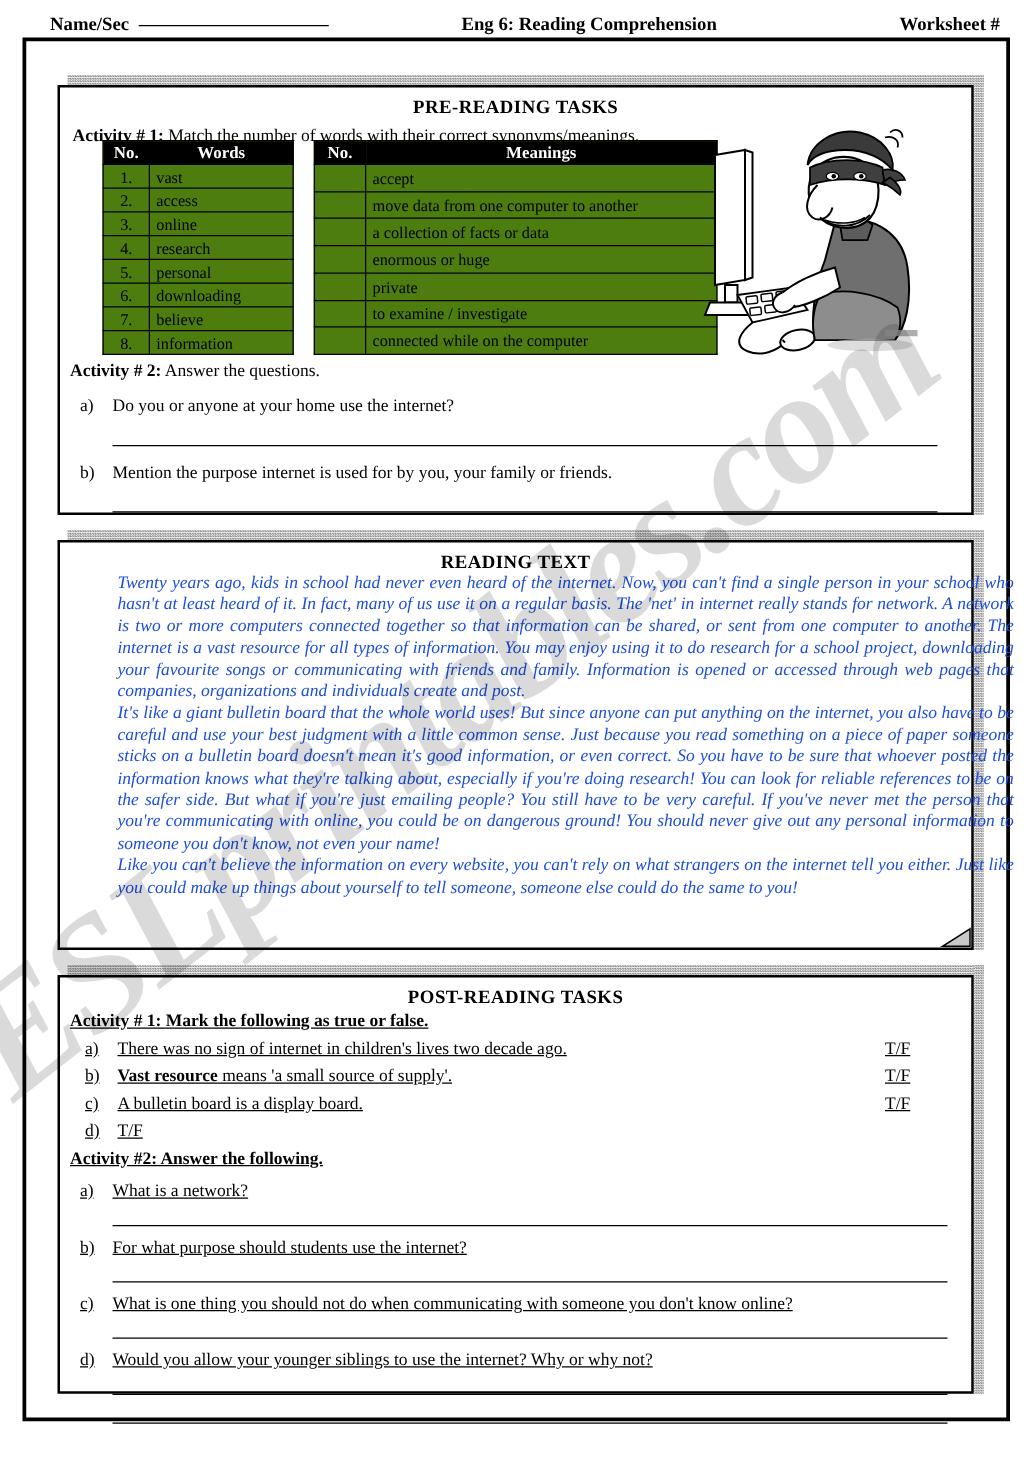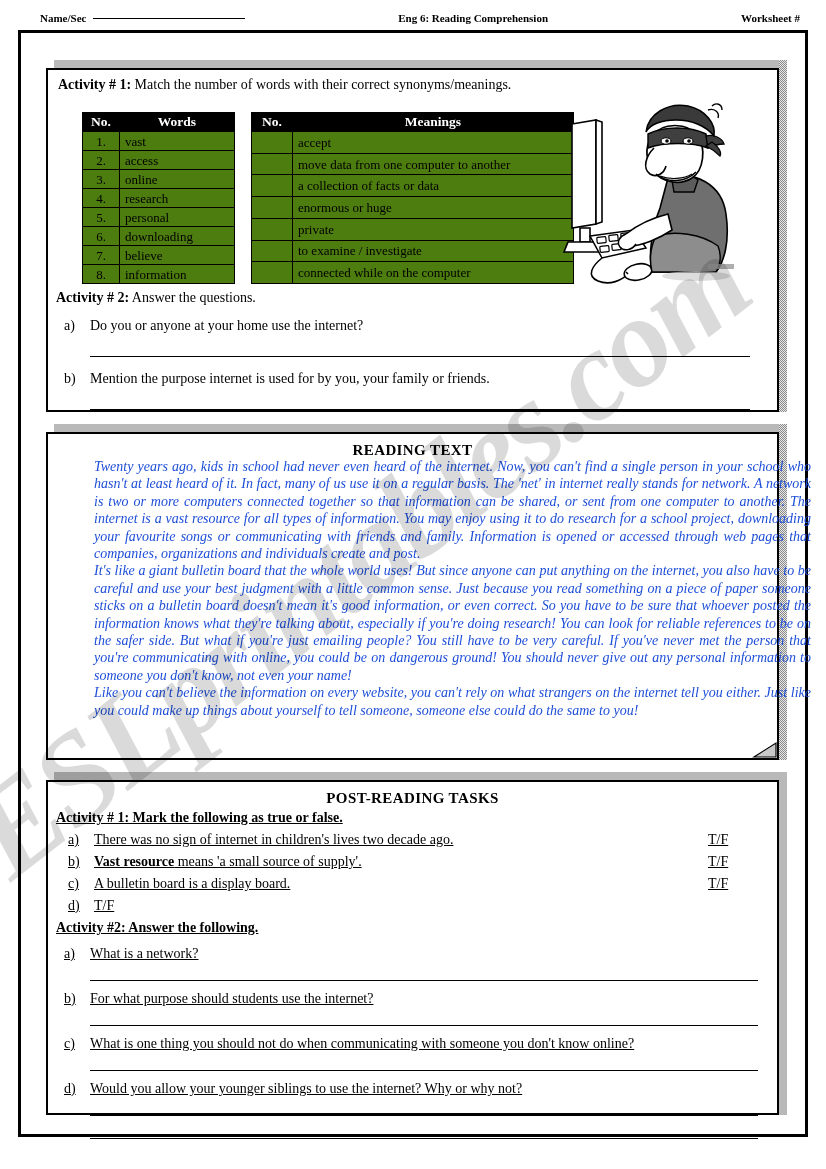--- a/index.html
+++ b/index.html
@@ -61,21 +61,21 @@
   }
 
   
   .header-row {
     position: absolute;
     left: 40px;
     top: 12px;
     width: 760px;
     display: flex;
     align-items: flex-start;
-    font-size: 11px;
+    font-size: 15px;
     font-weight: bold;
     z-index: 3;
   }
   .hdr-name { white-space: nowrap; }
   .hdr-rule {
     display: inline-block;
     width: 152px;
     border-bottom: 1.6px solid #000;
     margin: 0 0 3px 4px;
   }
@@ -269,20 +269,21 @@
       <span class="hdr-rule"></span>
     </span>
     <span class="hdr-center">Eng 6:  Reading Comprehension</span>
     <span class="hdr-right">Worksheet #</span>
   </div>
 
 
   <div class="panel-shadow-top" id="sh-pre-top"></div>
   <div class="panel-shadow-right" id="sh-pre-right"></div>
   <div class="panel" id="panel-pre">
+    <div class="panel-title">PRE-READING TASKS</div>
     <div class="activity-line">
       <b>Activity # 1:</b>
       <span>Match the number of words with their correct synonyms/meanings.</span>
     </div>
   </div>
 
   <div class="tables-wrap">
     <table class="match">
       <thead>
         <tr>

